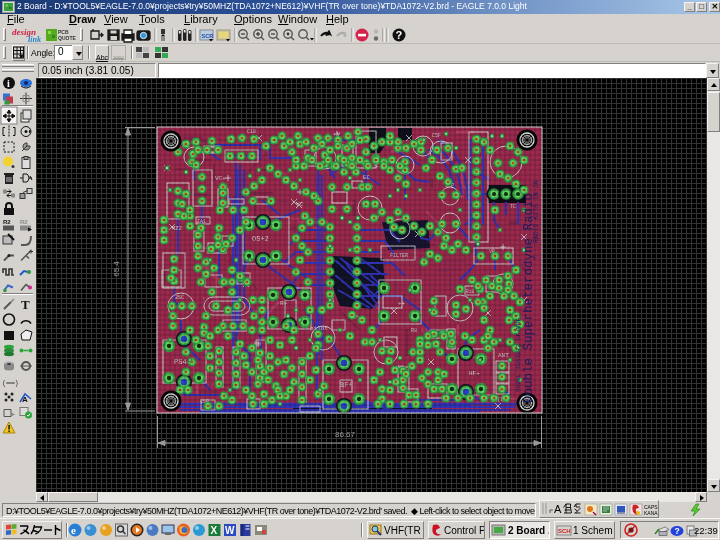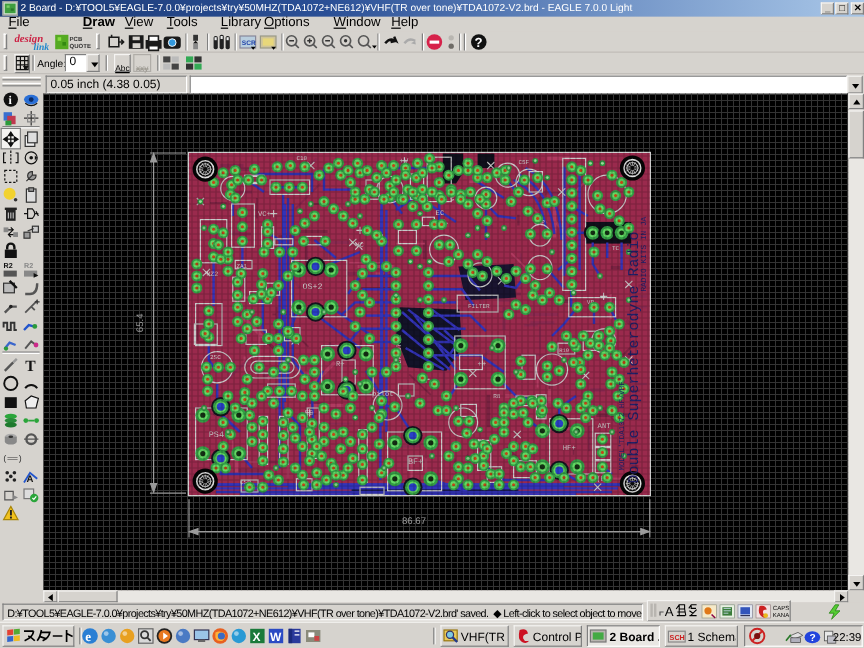--- a/index.html
+++ b/index.html
@@ -52,21 +52,21 @@
  <div class="tbtn raised2 abs" style="left:709px;">✕</div>
 </div>
 
 <div id="menu" class="abs">
  <span style="left:7px;"><u>F</u>ile</span>
  <span style="left:38px;margin-top:12px;"><u>E</u>dit</span>
  <span style="left:69px;font-weight:bold;"><u>D</u>raw</span>
  <span style="left:104px;"><u>V</u>iew</span>
  <span style="left:139px;"><u>T</u>ools</span>
  <span style="left:184px;"><u>L</u>ibrary</span>
- <span style="left:220px;"><u>O</u>ptions</span>
+ <span style="left:234px;"><u>O</u>ptions</span>
  <span style="left:278px;"><u>W</u>indow</span>
  <span style="left:326px;"><u>H</u>elp</span>
 </div>
 
 <div id="tb1" class="abs">
  <div class="grip abs" style="left:3px;top:2px;height:13px;"></div>
  <svg class="abs" style="left:8px;top:0px;" width="400" height="18" viewBox="0 0 400 18">
 
   <text x="4" y="9" font-family="Liberation Serif" font-style="italic" font-weight="bold" font-size="9" fill="#cc2244">design</text>
   <text x="20" y="16" font-family="Liberation Serif" font-style="italic" font-weight="bold" font-size="8" fill="#2288cc">link</text>
@@ -207,21 +207,21 @@
             <rect x="1" y="7" width="6" height="5" fill="#333"></rect>
             <rect x="8" y="7" width="6" height="5" fill="#3a5"></rect>
           </g>
   </svg>
  </div>
 </div>
 
 <div id="coordrow" class="abs">
  <div class="abs" style="left:2px;top:2px;width:32px;height:3px;border-top:1px solid #fff;border-bottom:1px solid #808080;"></div>
  <div class="abs" style="left:2px;top:7px;width:32px;height:3px;border-top:1px solid #fff;border-bottom:1px solid #808080;"></div>
- <div class="abs sunken" style="left:38px;top:1px;width:118px;height:15px;font-size:10px;padding:1px 0 0 3px;white-space:nowrap;">0.05 inch (4.38 0.05)</div>
+ <div class="abs sunken" style="left:38px;top:1px;width:118px;height:15px;font-size:10px;padding:1px 0 0 3px;white-space:nowrap;">0.05 inch (3.81 0.05)</div>
  <div class="abs sunken" style="left:158px;top:1px;width:548px;height:15px;background:#fff;"></div>
  <div class="abs raised2" style="left:706px;top:1px;width:13px;height:15px;background:#d6d3ce;">
   <div class="arrow" style="left:3px;top:6px;border-left:3px solid transparent;border-right:3px solid transparent;border-top:4px solid #000;"></div>
  </div>
 </div>
 
 <div id="canvas" class="abs"></div>
 <div id="palette" class="abs"></div>
     <svg class="abs" style="left:0;top:0px;" width="36" height="502">
       <g transform="translate(2,76.0)">

